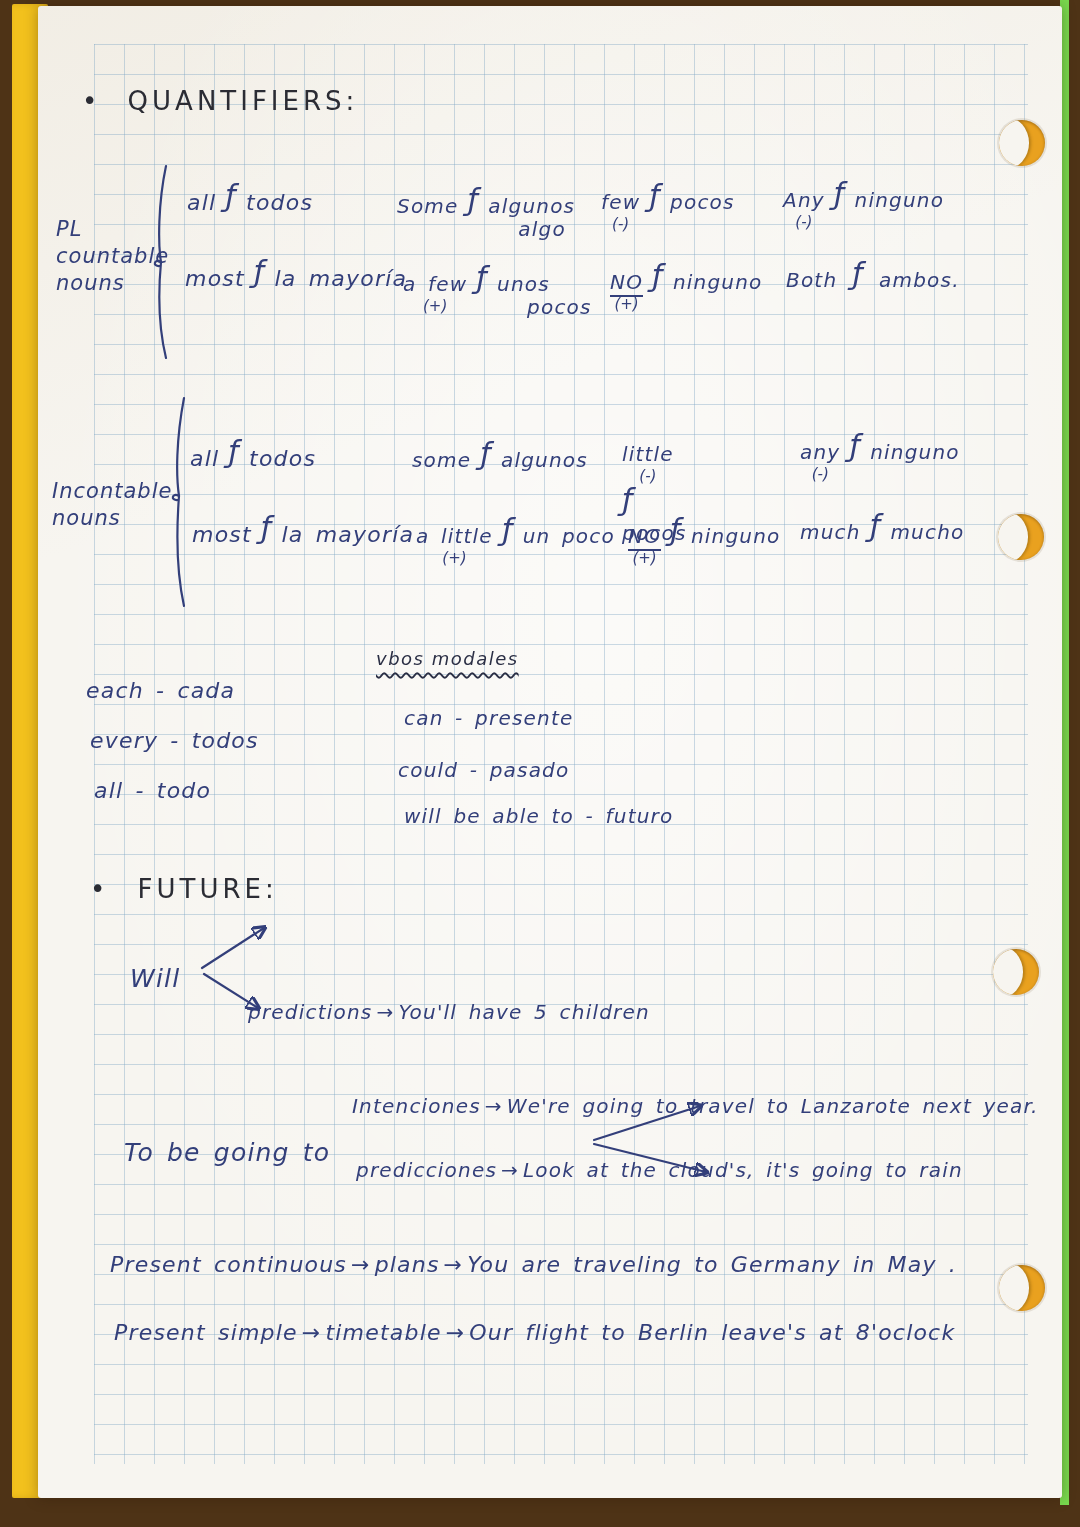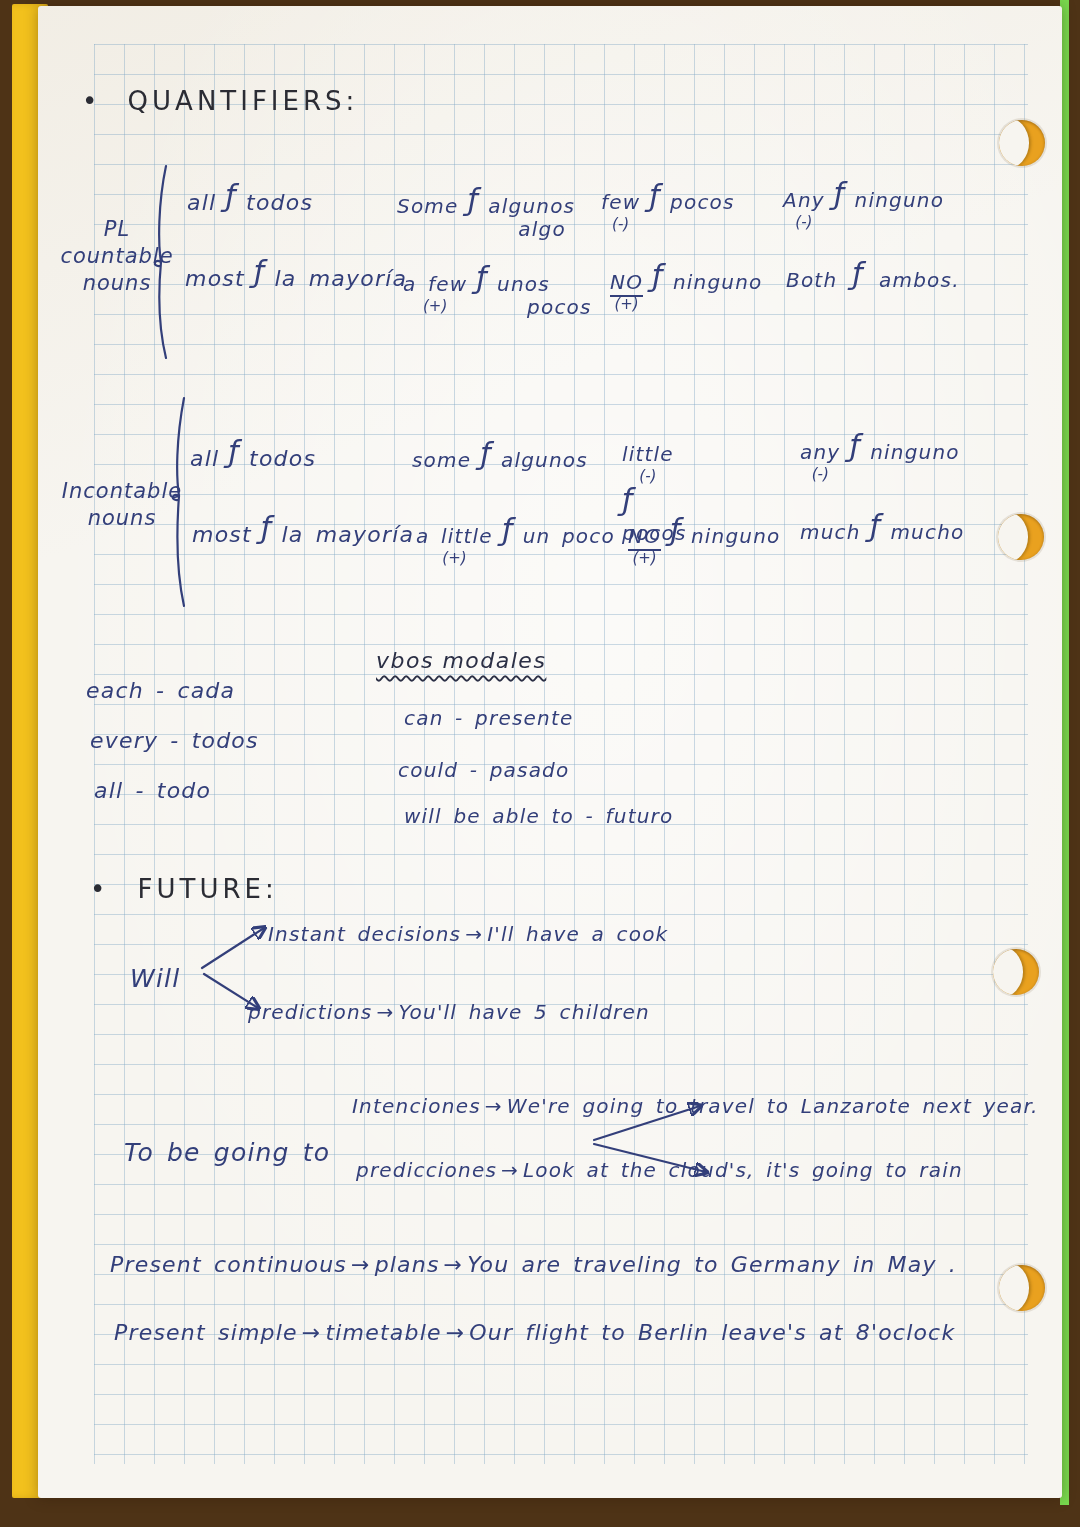--- a/index.html
+++ b/index.html
@@ -36,22 +36,22 @@
 
   .q-entry{display:flex;align-items:flex-start;gap:9px;}
   .en,.es{display:inline-block;}
   .sign{display:block;font-size:15px;letter-spacing:0;margin-top:1px;text-align:center;}
   .sign:empty{display:none;}
   .es2{display:block;margin-left:30px;margin-top:-1px;}
   .es2:empty{display:none;}
   .conn{font-size:30px;line-height:18px;position:relative;top:-3px;font-style:italic;}
   .no-entry .w{border-bottom:2px solid var(--ink);padding-bottom:1px;}
 
-  .col-label{position:absolute;text-align:center;font-style:italic;color:var(--ink);font-size:21px;letter-spacing:1px;line-height:27px;}
-  .modal-title{position:absolute;color:#2b2f45;font-style:italic;font-size:22px;letter-spacing:1.5px;
+  .col-label{position:absolute;font-style:italic;color:var(--ink);font-size:21px;letter-spacing:1px;line-height:27px;}
+  .modal-title{position:absolute;color:#2b2f45;font-style:italic;font-size:18px;letter-spacing:1.5px;
      text-decoration:underline; text-decoration-style:wavy; text-decoration-thickness:2px; text-underline-offset:7px;}
   .arrow{padding:0 4px;}
   svg.sketch{position:absolute;overflow:visible;}
   svg.sketch path{stroke:var(--ink);stroke-width:2.2;fill:none;stroke-linecap:round;}
 </style>
 </head>
 <body>
 
 <div class="stage">
 
@@ -190,23 +190,20 @@
   <div class="hw hw-xl" style="left:130px;top:944px;">Will</div>
   <svg class="sketch" style="left:196px;top:906px;" width="80" height="112">
     <defs>
       <marker id="ah1" viewBox="0 0 10 10" refX="8" refY="5" markerWidth="6.5" markerHeight="6.5" orient="auto-start-reverse">
         <path d="M0 0 L10 5 L0 10 z" fill="#333f7a" stroke="none"></path>
       </marker>
     </defs>
     <path d="M6 62 L68 22" marker-end="url(#ah1)"></path>
     <path d="M8 68 L62 102" marker-end="url(#ah1)"></path>
   </svg>
-  <div class="hw" style="left:268px;top:922px;">
-    <span>Instant decisions</span><span class="arrow">→</span><span>I'll have a cook</span>
-  </div>
   <div class="hw" style="left:248px;top:1000px;">
     <span>predictions</span><span class="arrow">→</span><span>You'll have 5 children</span>
   </div>
 
   <div class="hw hw-xl" style="left:124px;top:1118px;">To be going to</div>
   <svg class="sketch" style="left:588px;top:1092px;" width="135" height="96">
     <defs>
       <marker id="ah2" viewBox="0 0 10 10" refX="8" refY="5" markerWidth="6.5" markerHeight="6.5" orient="auto-start-reverse">
         <path d="M0 0 L10 5 L0 10 z" fill="#333f7a" stroke="none"></path>
       </marker>

